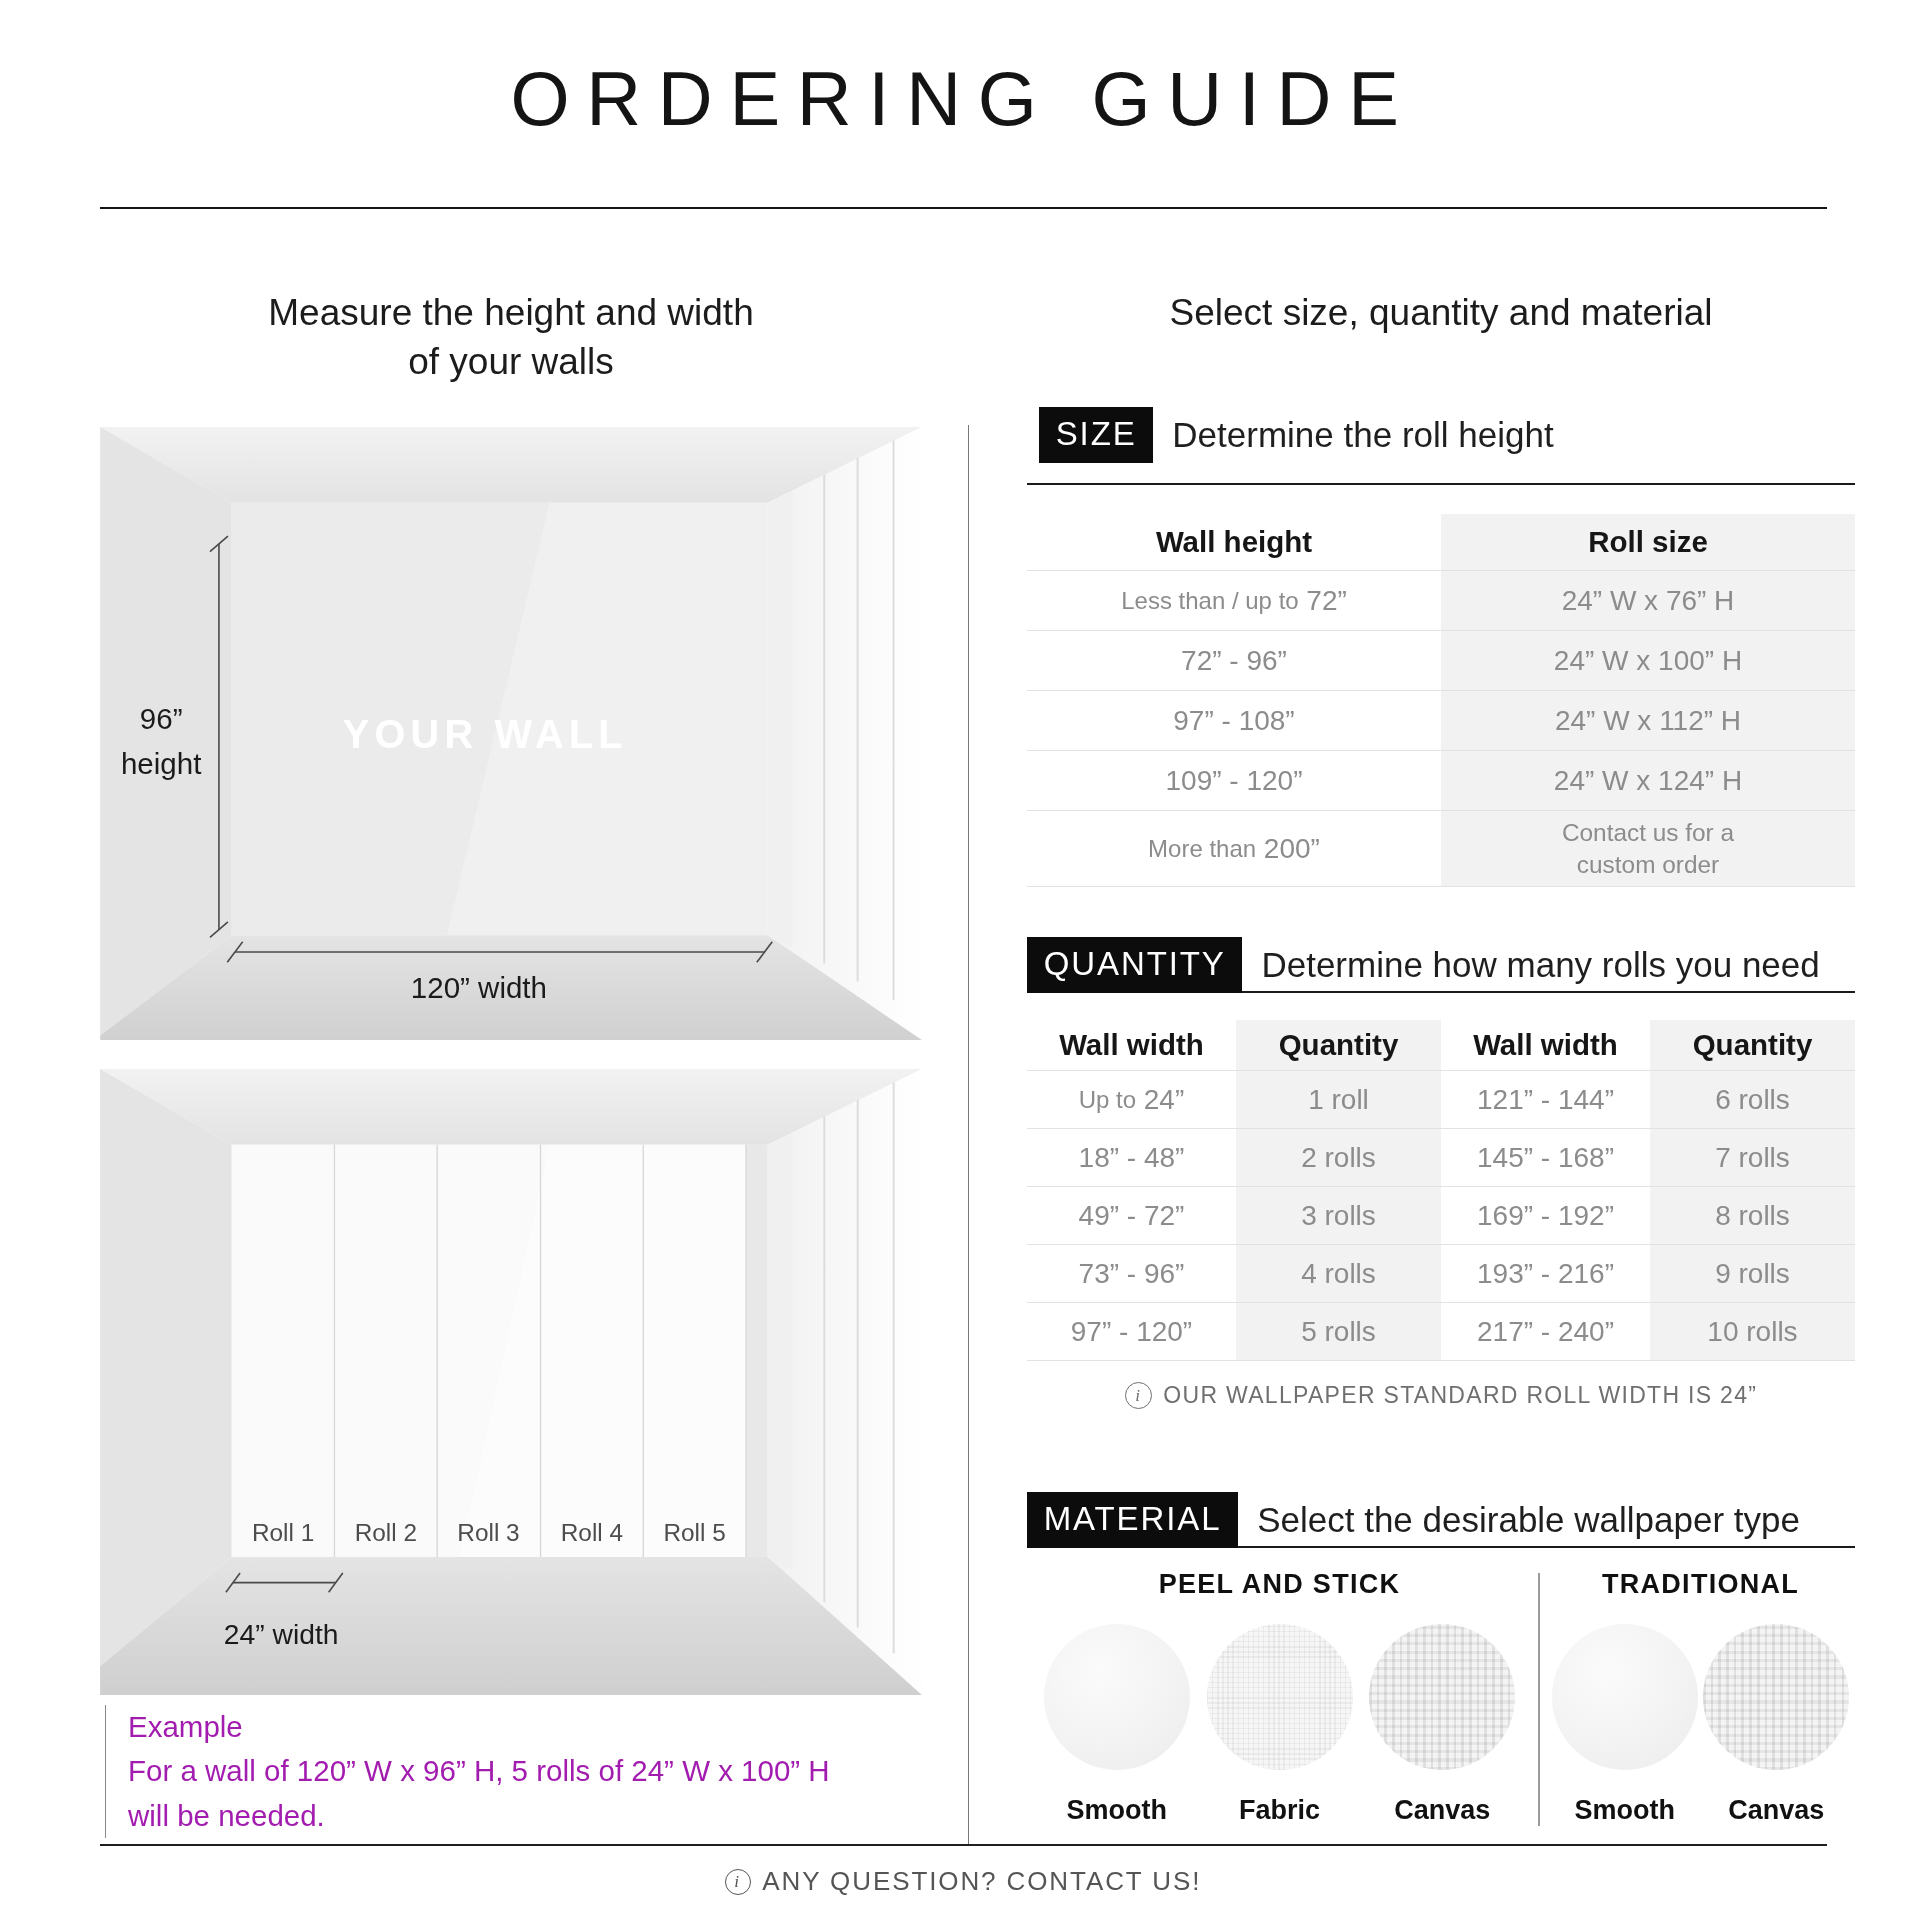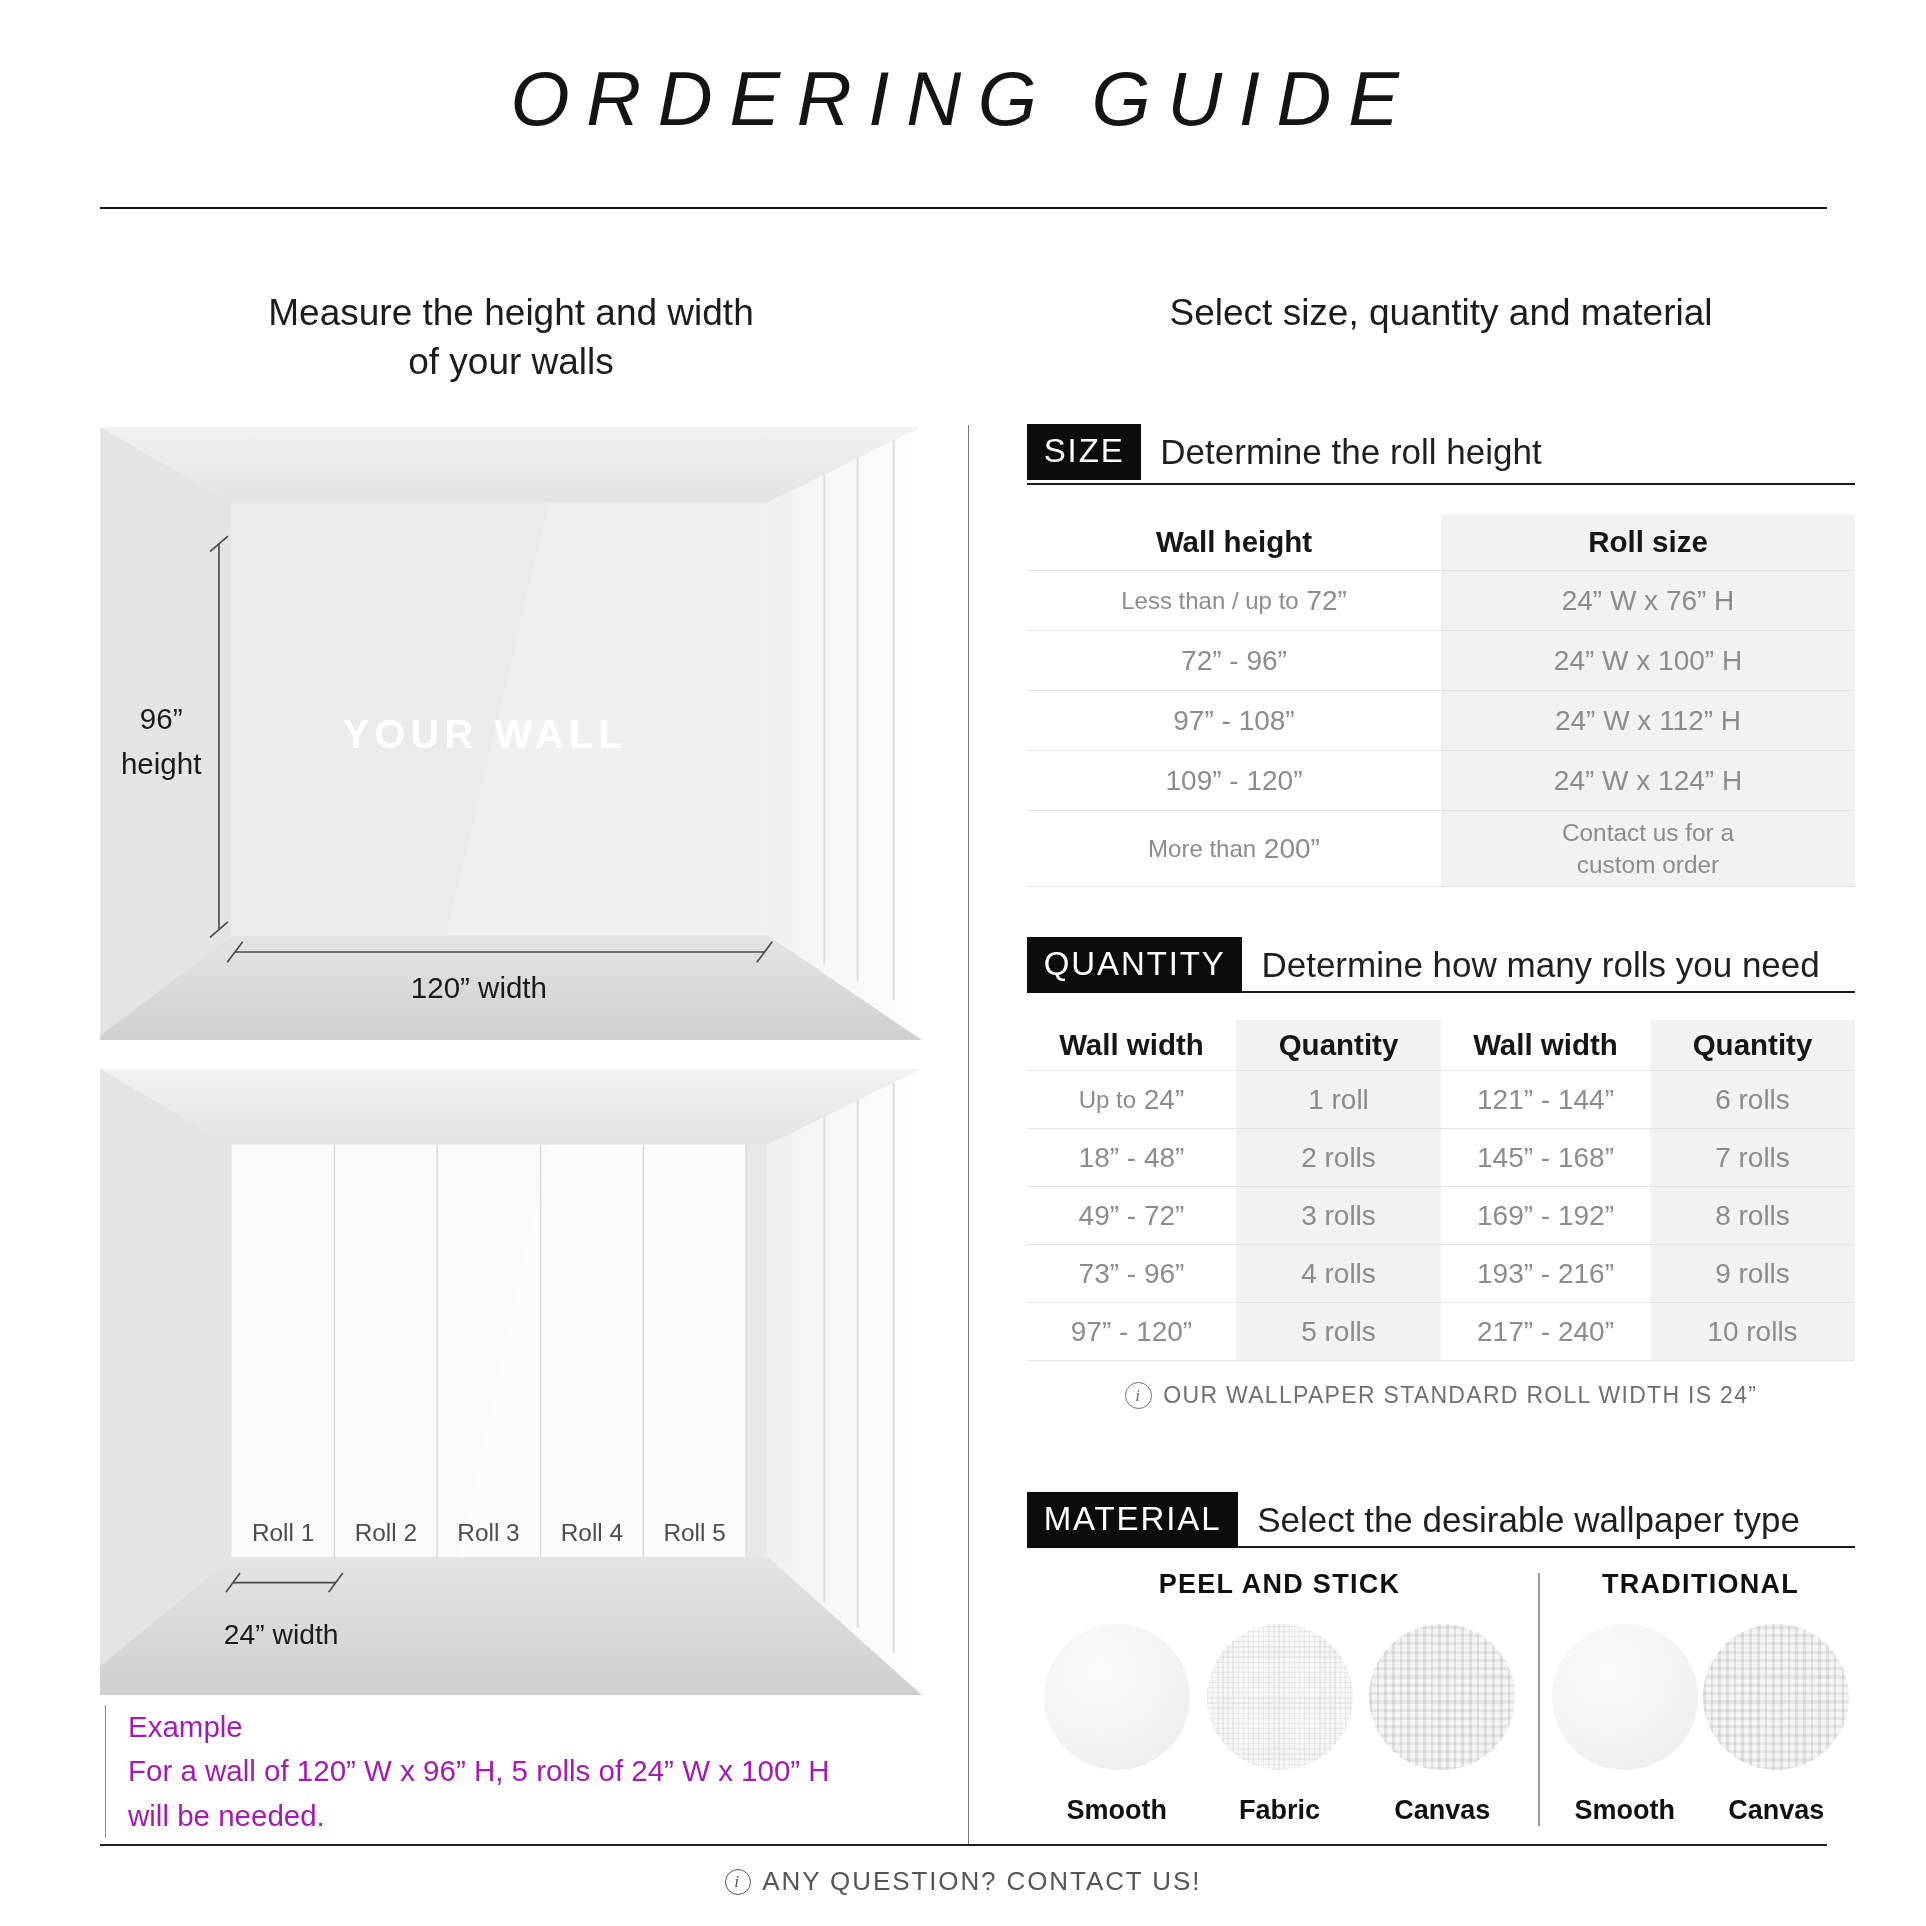--- a/index.html
+++ b/index.html
@@ -2,21 +2,21 @@
 <html style="font-size:10.3px"><head>
 <meta charset="utf-8">
 <style>
   * { margin:0; padding:0; box-sizing:border-box; }
   html,body { background:#ffffff; }
   body { width:1926px; height:1926px; font-family:"Liberation Sans", sans-serif; color:#1a1a1a; }
   .page { position:relative; width:1926px; height:1926px; background:#fff; overflow:hidden; }
 
   
   .title { position:absolute; left:0; right:0; top:55px; text-align:center;
-           font-size:76px; font-weight:400; letter-spacing:16.7px; color:#141414;font-style:italic; }
+           font-size:76px; font-weight:400; letter-spacing:16.7px; color:#141414; }
   .title-rule { position:absolute; left:100px; top:207px; width:1727px; height:1.9px; background:#141414; }
 
   
   .left-heading { position:absolute; left:100px; top:289px; width:822px; text-align:center;
                   font-size:37px; line-height:1.32; color:#1c1c1c; }
   .room-svg { position:absolute; left:100px; }
   .room1 { top:427px; width:822px; height:613px; }
   .room2 { top:1069px; width:822px; height:626px; }
 
   .dim-label { font-size:46px; fill:#1b1b1b; text-anchor:middle; font-family:"Liberation Sans", sans-serif; }
@@ -26,21 +26,21 @@
   .roll-label { font-size:38px; fill:#4d4d4d; text-anchor:middle; font-family:"Liberation Sans", sans-serif; }
   .dim-stroke { stroke:#4a4a4a; stroke-width:2.5; }
 
   .example { position:absolute; left:105px; top:1705px; border-left:1.9px solid #8a8a8a;
              padding-left:22px; font-size:29.5px; line-height:1.5; color:#a21caf; }
 
   .col-divider { position:absolute; left:968px; top:425px; width:1.3px; height:1419px; background:#787878; }
 
   
   .sec-head { position:absolute; left:1027px; display:flex; align-items:center; gap:19px; z-index:2; }
-  .sh-size { top:424px; } .sh-qty { top:937px; } .sh-mat { top:1492px; }
+  .sh-size { top:407px;margin-left:12px; } .sh-qty { top:937px; } .sh-mat { top:1492px; }
   .badge { background:#0c0c0c; color:#fff; font-size:33px; letter-spacing:1.9px;
            padding:10.3px 16.7px 13px; line-height:1; font-weight:500; }
   .sec-sub { font-size:35px; color:#1f1f1f; }
   .sec-line { position:absolute; height:1.9px; background:#1a1a1a; z-index:1; }
   .sl-size { left:1027px; top:483px; width:828px; }
   .sl-qty  { left:1027px; top:991px; width:828px; }
   .sl-mat  { left:1027px; top:1546px; width:828px; }
 
   
   .size-table { position:absolute; left:1027px; top:514px; width:828px; display:grid;

